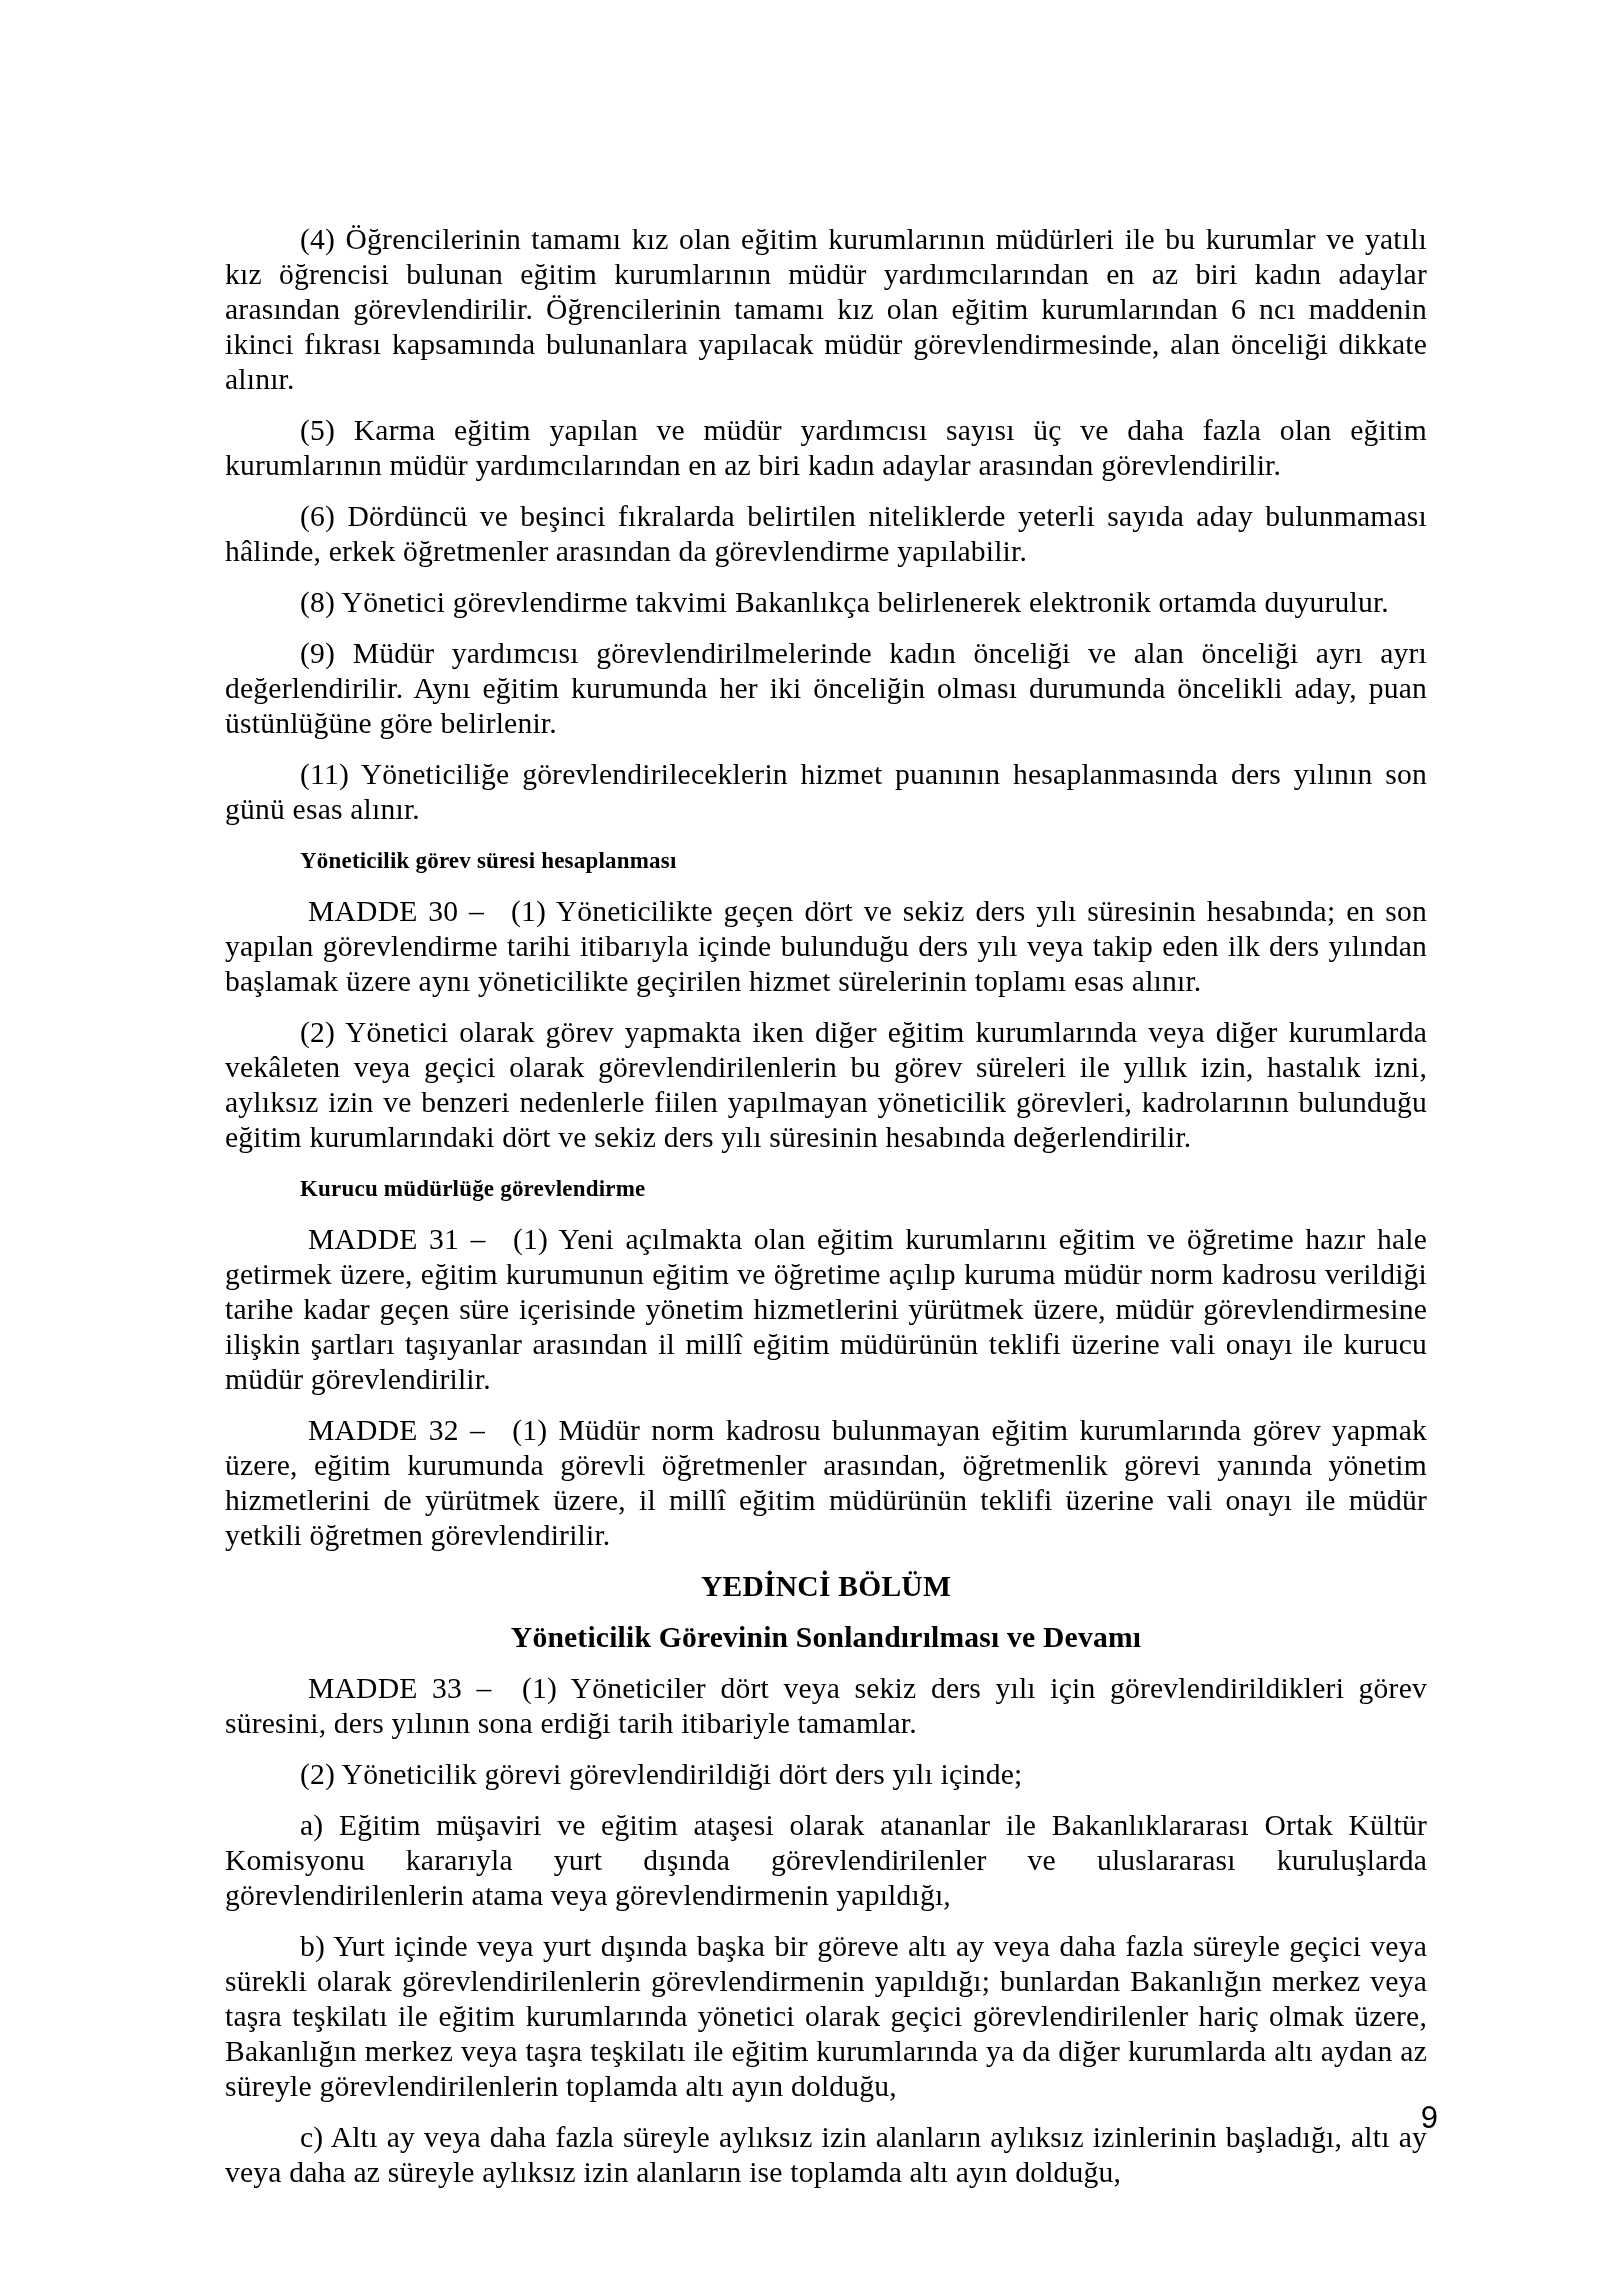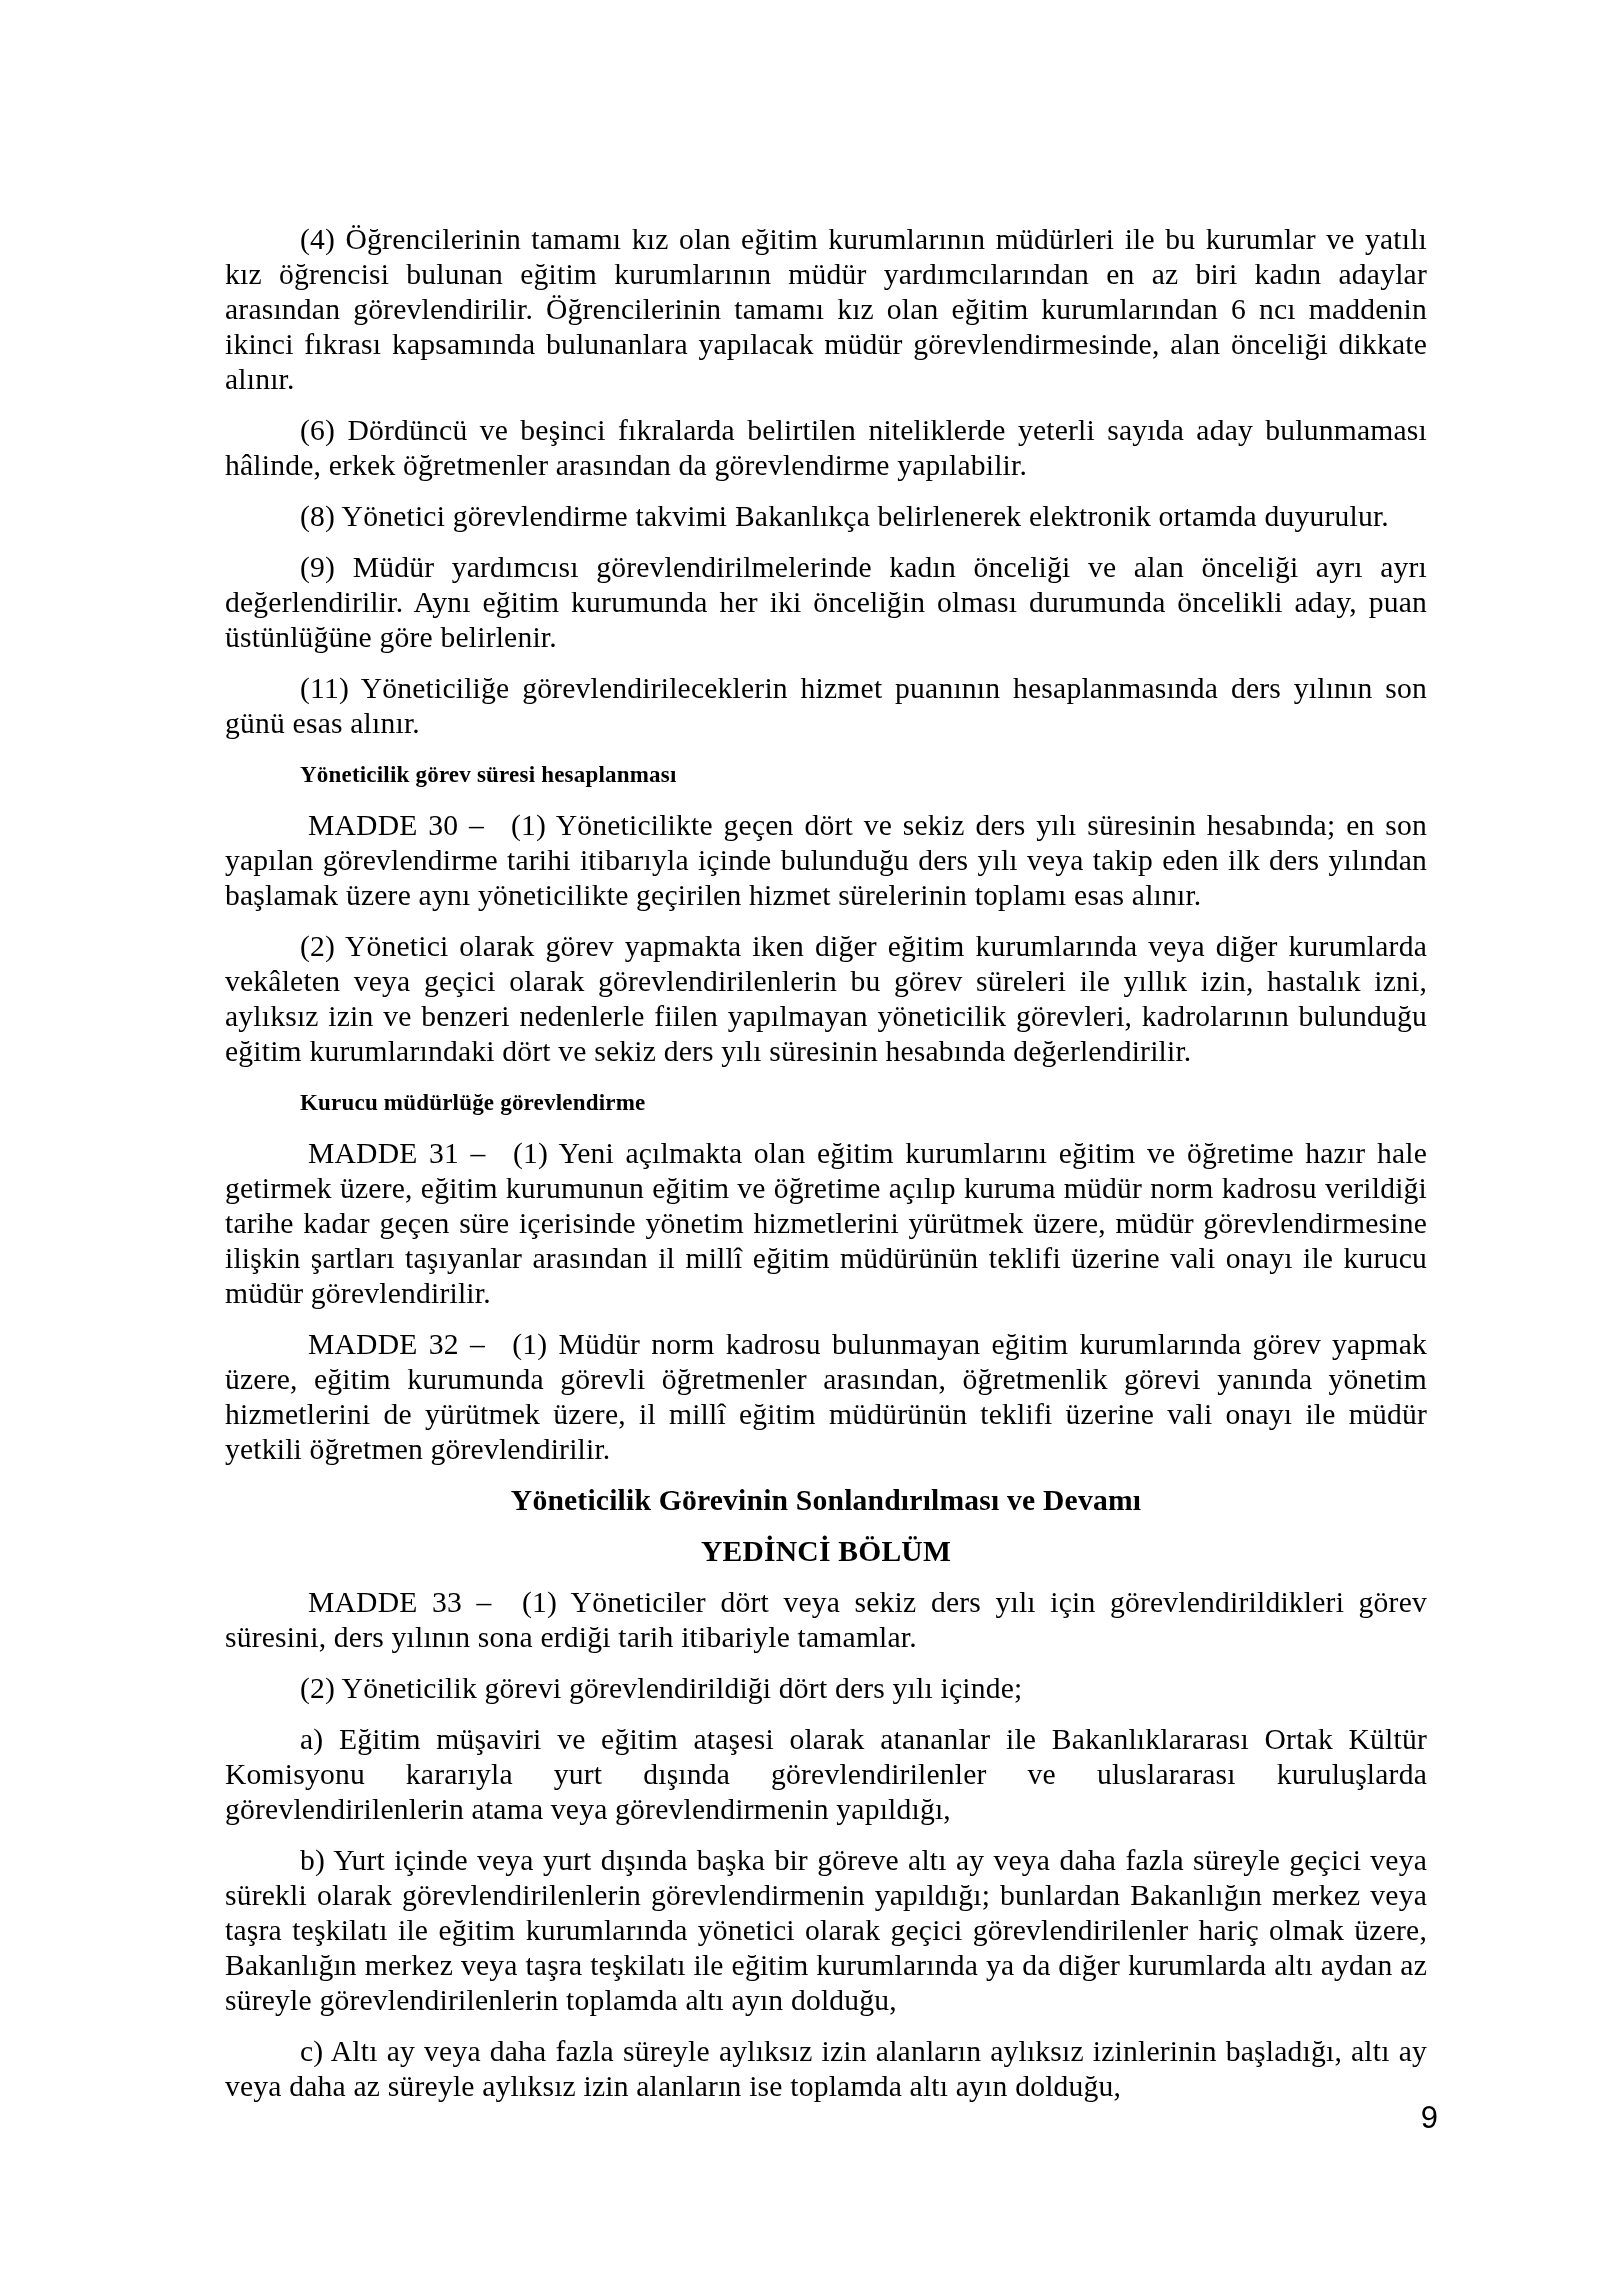--- a/index.html
+++ b/index.html
@@ -53,39 +53,40 @@
     text-align: right;
   }
 </style>
 </head>
 <body>
 
 <div class="page">
   <div class="content">
 
     <div class="para">(4) Öğrencilerinin tamamı kız olan eğitim kurumlarının müdürleri ile bu kurumlar ve yatılı kız öğrencisi bulunan eğitim kurumlarının müdür yardımcılarından en az biri kadın adaylar arasından görevlendirilir. Öğrencilerinin tamamı kız olan eğitim kurumlarından 6 ncı maddenin ikinci fıkrası kapsamında bulunanlara yapılacak müdür görevlendirmesinde, alan önceliği dikkate alınır.</div>
+    <div class="para">(5) Karma eğitim yapılan ve müdür yardımcısı sayısı üç ve daha fazla olan eğitim kurumlarının müdür yardımcılarından en az biri kadın adaylar arasından görevlendirilir.</div>
     <div class="para">(6) Dördüncü ve beşinci fıkralarda belirtilen niteliklerde yeterli sayıda aday bulunmaması hâlinde, erkek öğretmenler arasından da görevlendirme yapılabilir.</div>
     <div class="para">(8) Yönetici görevlendirme takvimi Bakanlıkça belirlenerek elektronik ortamda duyurulur.</div>
     <div class="para">(9) Müdür yardımcısı görevlendirilmelerinde kadın önceliği ve alan önceliği ayrı ayrı değerlendirilir. Aynı eğitim kurumunda her iki önceliğin olması durumunda öncelikli aday, puan üstünlüğüne göre belirlenir.</div>
     <div class="para">(11) Yöneticiliğe görevlendirileceklerin hizmet puanının hesaplanmasında ders yılının son günü esas alınır.</div>
 
     <div class="heading">Yöneticilik görev süresi hesaplanması</div>
 
     <div class="para"><span class="madde-label">MADDE 30 –</span> <span>(1) Yöneticilikte geçen dört ve sekiz ders yılı süresinin hesabında; en son yapılan görevlendirme tarihi itibarıyla içinde bulunduğu ders yılı veya takip eden ilk ders yılından başlamak üzere aynı yöneticilikte geçirilen hizmet sürelerinin toplamı esas alınır.</span></div>
     <div class="para">(2) Yönetici olarak görev yapmakta iken diğer eğitim kurumlarında veya diğer kurumlarda vekâleten veya geçici olarak görevlendirilenlerin bu görev süreleri ile yıllık izin, hastalık izni, aylıksız izin ve benzeri nedenlerle fiilen yapılmayan yöneticilik görevleri, kadrolarının bulunduğu eğitim kurumlarındaki dört ve sekiz ders yılı süresinin hesabında değerlendirilir.</div>
 
     <div class="heading">Kurucu müdürlüğe görevlendirme</div>
 
     <div class="para"><span class="madde-label">MADDE 31 –</span> <span>(1) Yeni açılmakta olan eğitim kurumlarını eğitim ve öğretime hazır hale getirmek üzere, eğitim kurumunun eğitim ve öğretime açılıp kuruma müdür norm kadrosu verildiği tarihe kadar geçen süre içerisinde yönetim hizmetlerini yürütmek üzere, müdür görevlendirmesine ilişkin şartları taşıyanlar arasından il millî eğitim müdürünün teklifi üzerine vali onayı ile kurucu müdür görevlendirilir.</span></div>
 
 
     <div class="para"><span class="madde-label">MADDE 32 –</span> <span>(1) Müdür norm kadrosu bulunmayan eğitim kurumlarında görev yapmak üzere, eğitim kurumunda görevli öğretmenler arasından, öğretmenlik görevi yanında yönetim hizmetlerini de yürütmek üzere, il millî eğitim müdürünün teklifi üzerine vali onayı ile müdür yetkili öğretmen görevlendirilir.</span></div>
 
+    <div class="center-heading">YEDİNCİ BÖLÜM</div>
     <div class="center-heading">Yöneticilik Görevinin Sonlandırılması ve Devamı</div>
-    <div class="center-heading">YEDİNCİ BÖLÜM</div>
 
 
     <div class="para"><span class="madde-label">MADDE 33 –</span> <span>(1) Yöneticiler dört veya sekiz ders yılı için görevlendirildikleri görev süresini, ders yılının sona erdiği tarih itibariyle tamamlar.</span></div>
     <div class="para">(2) Yöneticilik görevi görevlendirildiği dört ders yılı içinde;</div>
     <div class="para">a) Eğitim müşaviri ve eğitim ataşesi olarak atananlar ile Bakanlıklararası Ortak Kültür Komisyonu kararıyla yurt dışında görevlendirilenler ve uluslararası kuruluşlarda görevlendirilenlerin atama veya görevlendirmenin yapıldığı,</div>
     <div class="para">b) Yurt içinde veya yurt dışında başka bir göreve altı ay veya daha fazla süreyle geçici veya sürekli olarak görevlendirilenlerin görevlendirmenin yapıldığı; bunlardan Bakanlığın merkez veya taşra teşkilatı ile eğitim kurumlarında yönetici olarak geçici görevlendirilenler hariç olmak üzere, Bakanlığın merkez veya taşra teşkilatı ile eğitim kurumlarında ya da diğer kurumlarda altı aydan az süreyle görevlendirilenlerin toplamda altı ayın dolduğu,</div>
     <div class="para">c) Altı ay veya daha fazla süreyle aylıksız izin alanların aylıksız izinlerinin başladığı, altı ay veya daha az süreyle aylıksız izin alanların ise toplamda altı ayın dolduğu,</div>
 
   </div>
 

